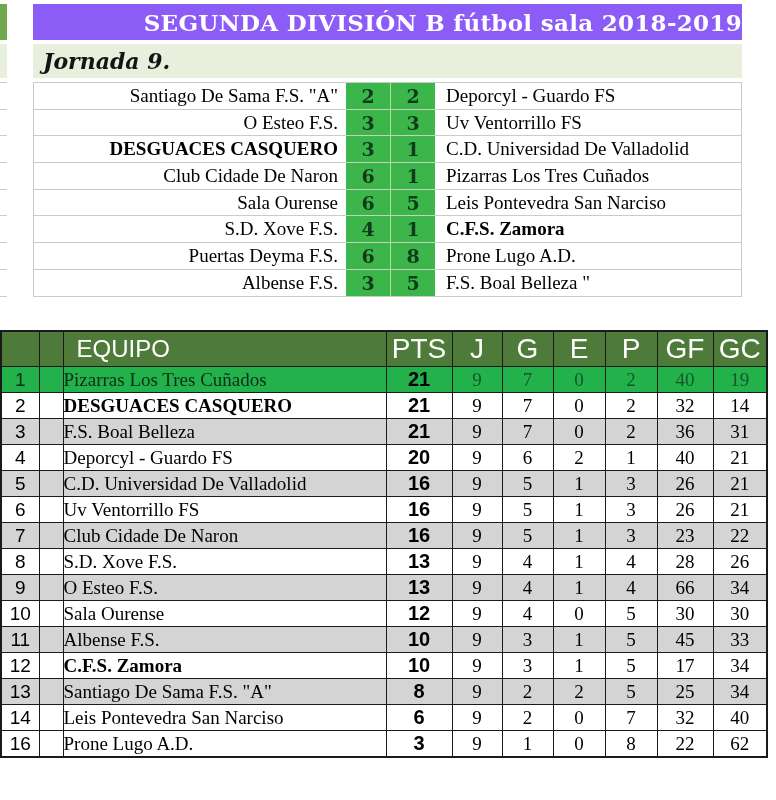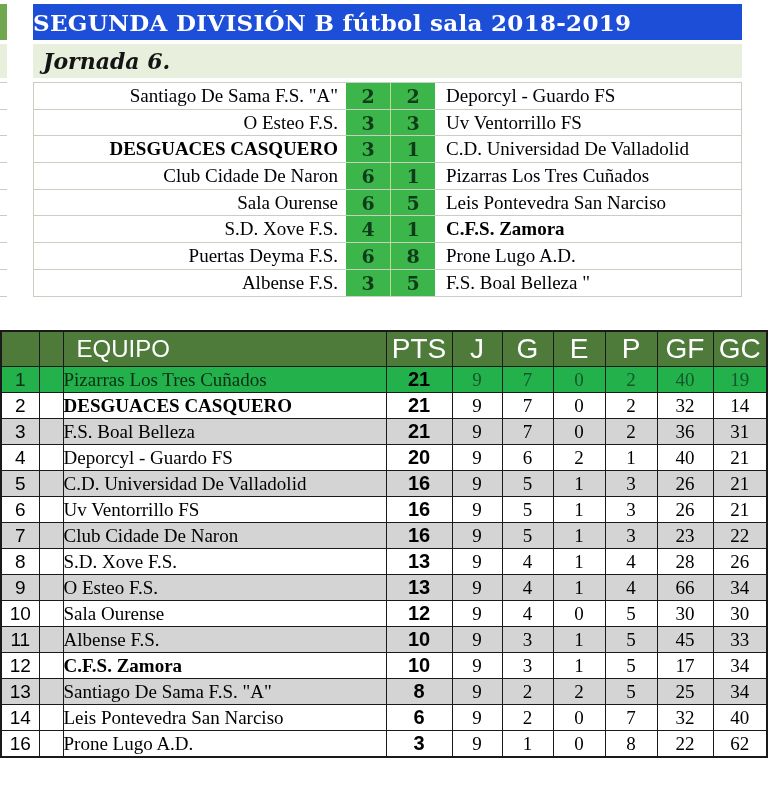--- a/index.html
+++ b/index.html
@@ -12,21 +12,21 @@
   .sliver { position:absolute; left:0; top:4px; width:7px; }
   .sliver .s-title { height:36px; background:#71A74E; }
   .sliver .s-gap { height:4px; background:#ffffff; }
   .sliver .s-jornada { height:34px; background:#E8EFDC; }
   .sliver .s-rows { margin-top:4px; border-top:1px solid #c9cfc0; }
   .sliver .s-row { height:25.7px; border-bottom:1px solid #c9cfc0; }
 
   
   .top { position:absolute; left:33px; top:4px; width:709px; }
   .title-bar {
-    height:36px; background:#1d4ed8; color:#ffffff; text-align:left;
+    height:36px; background:#8b5cf6; color:#ffffff; text-align:right;
     font-family:"DejaVu Serif", serif; font-weight:bold; font-size:23px;
     line-height:37px; letter-spacing:0.3px;
   }
   .jornada-bar {
     margin-top:4px; height:34px; background:#E8EFDC; color:#141414;
     font-family:"DejaVu Serif", serif; font-weight:bold; font-style:italic;
     font-size:22px; line-height:34px; padding-left:10px; box-sizing:border-box;
   }
 
   
@@ -84,21 +84,21 @@
       <div class="s-row"></div>
     <div class="s-row"></div>
       <div class="s-row"></div>
     <div class="s-row"></div>
       <div class="s-row"></div>
   </div>
 </div>
 
 <div class="top">
   <div class="title-bar">SEGUNDA DIVISIÓN B fútbol sala 2018-2019</div>
-  <div class="jornada-bar">Jornada 6.</div>
+  <div class="jornada-bar">Jornada 9.</div>
   <div class="results">
   <div class="result-row">
     <div class="rcell-home">Santiago De Sama F.S. "A"</div>
     <div class="rcell-score s1">2</div>
     <div class="rcell-score">2</div>
     <div class="rcell-away">Deporcyl - Guardo FS</div>
   </div>
 
   <div class="result-row">
     <div class="rcell-home">O Esteo F.S.</div>

